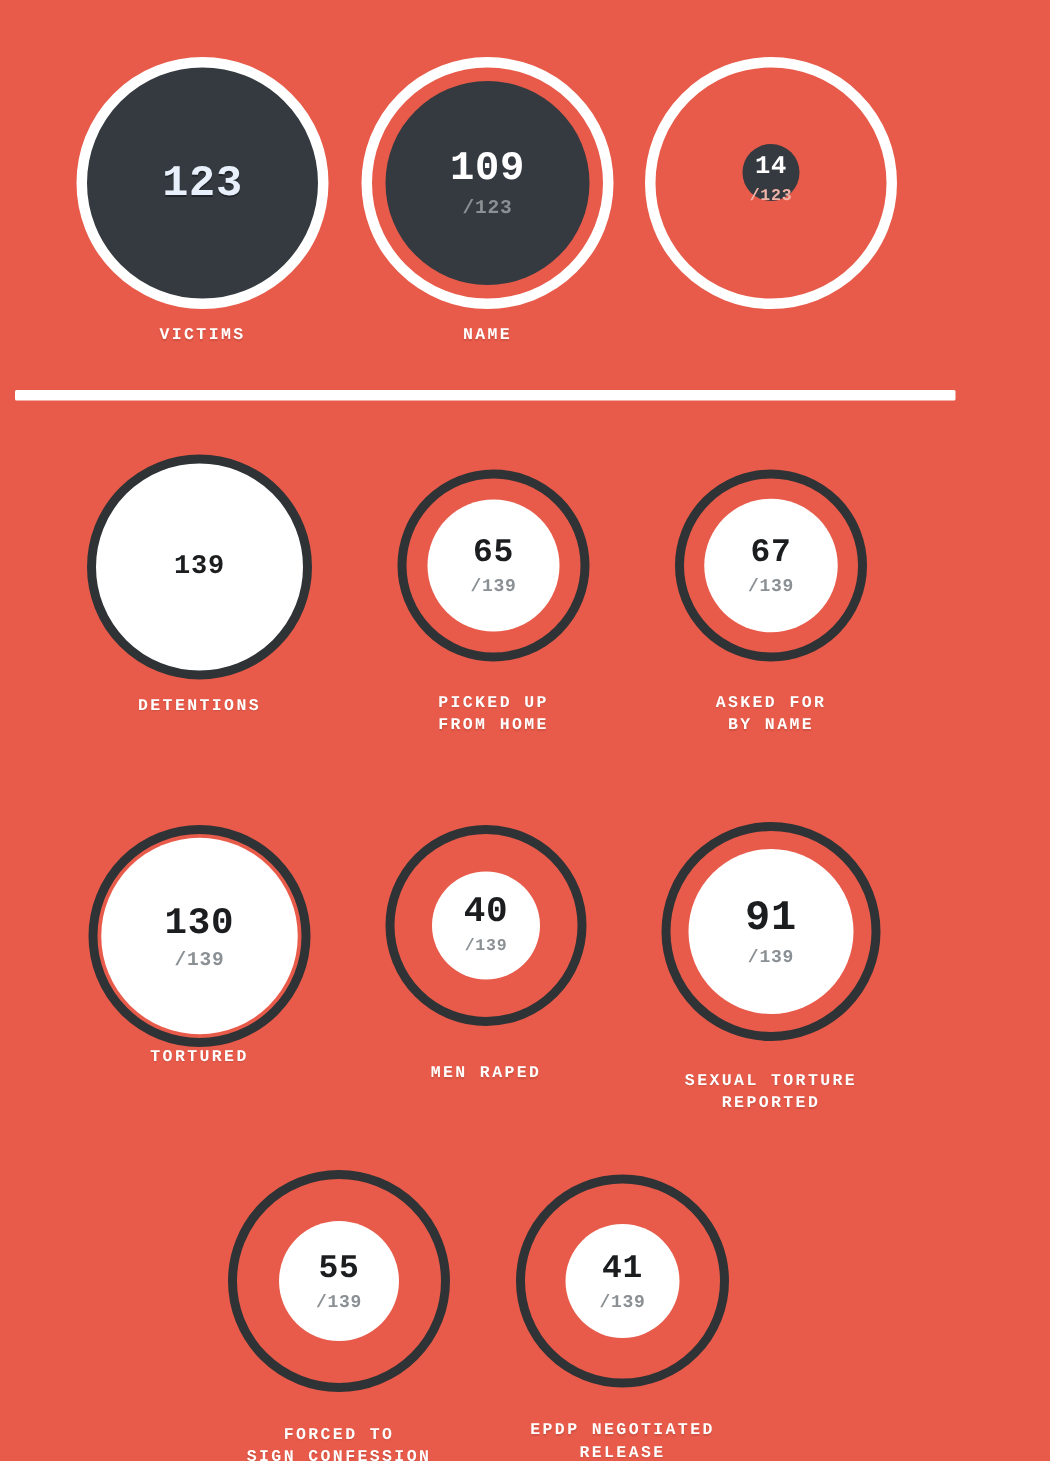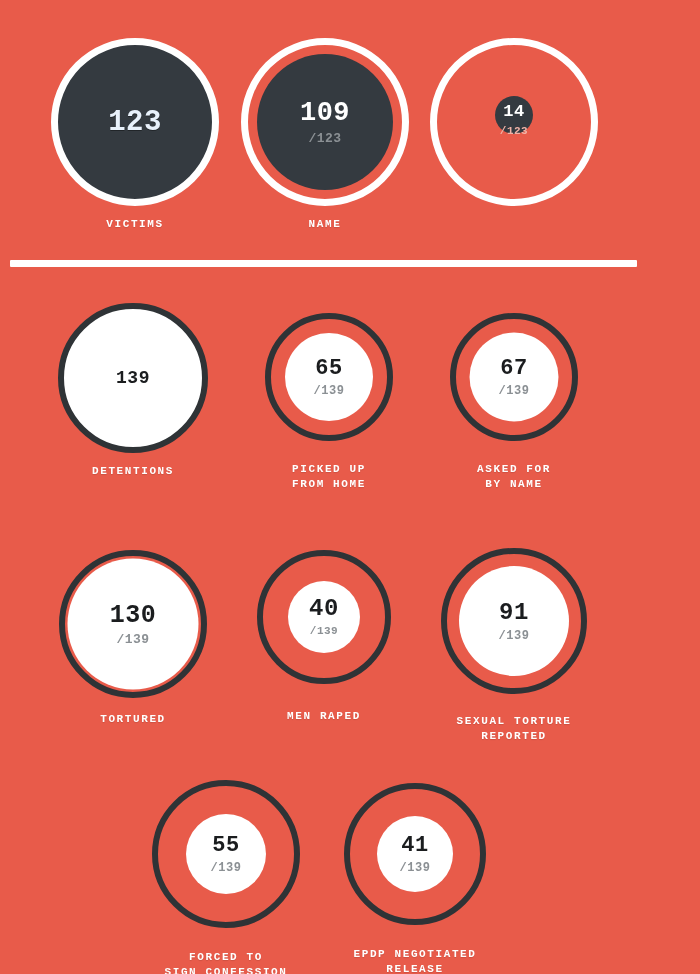--- a/index.html
+++ b/index.html
@@ -151,41 +151,41 @@
 
   <div class="cell" style="left:59px;top:550px;width:148px;">
     <div class="ringwrap" style="width:148px;height:148px;">
       <div class="outer dark" style="width:148px;height:148px;"></div>
       <div class="inner whitefill" style="width:131px;height:131px;"></div>
       <div class="figs">
         <div class="big onwhite" style="font-size:25px;">130</div>
         <div class="den grey" style="font-size:13px;">/139</div>
       </div>
     </div>
-    <div class="caption" style="margin-top:14px;">TORTURED</div>
+    <div class="caption" style="margin-top:0;">TORTURED</div>
   </div>
 
   <div class="cell" style="left:257px;top:550px;width:134px;">
     <div class="ringwrap" style="width:134px;height:134px;">
       <div class="outer dark" style="width:134px;height:134px;"></div>
       <div class="inner whitefill" style="width:72px;height:72px;"></div>
       <div class="figs">
         <div class="big onwhite" style="font-size:24px;">40</div>
         <div class="den grey" style="font-size:11px;">/139</div>
       </div>
     </div>
     <div class="caption" style="margin-top:25px;">MEN RAPED</div>
   </div>
 
   <div class="cell" style="left:441px;top:548px;width:146px;">
     <div class="ringwrap" style="width:146px;height:146px;">
       <div class="outer dark" style="width:146px;height:146px;"></div>
       <div class="inner whitefill" style="width:110px;height:110px;"></div>
       <div class="figs">
-        <div class="big onwhite" style="font-size:24px;">91</div>
+        <div class="big onwhite" style="font-size:28px;">91</div>
         <div class="den grey" style="font-size:12px;">/139</div>
       </div>
     </div>
     <div class="caption" style="margin-top:20px;">SEXUAL TORTURE
 REPORTED</div>
   </div>
 
   <div class="cell" style="left:152px;top:780px;width:148px;">
     <div class="ringwrap" style="width:148px;height:148px;">
       <div class="outer dark" style="width:148px;height:148px;"></div>

